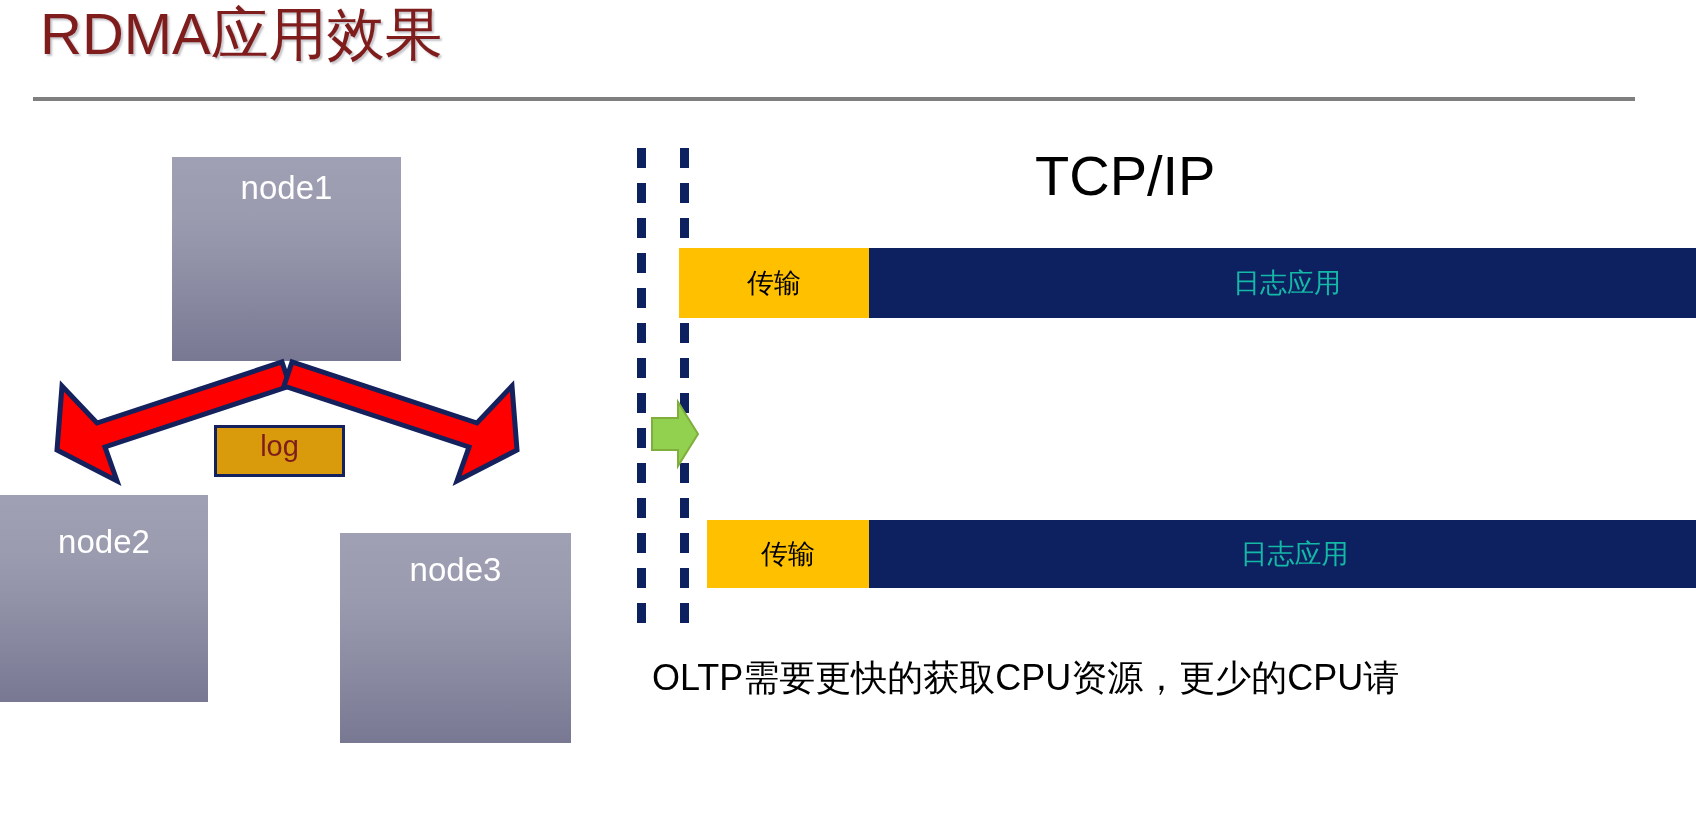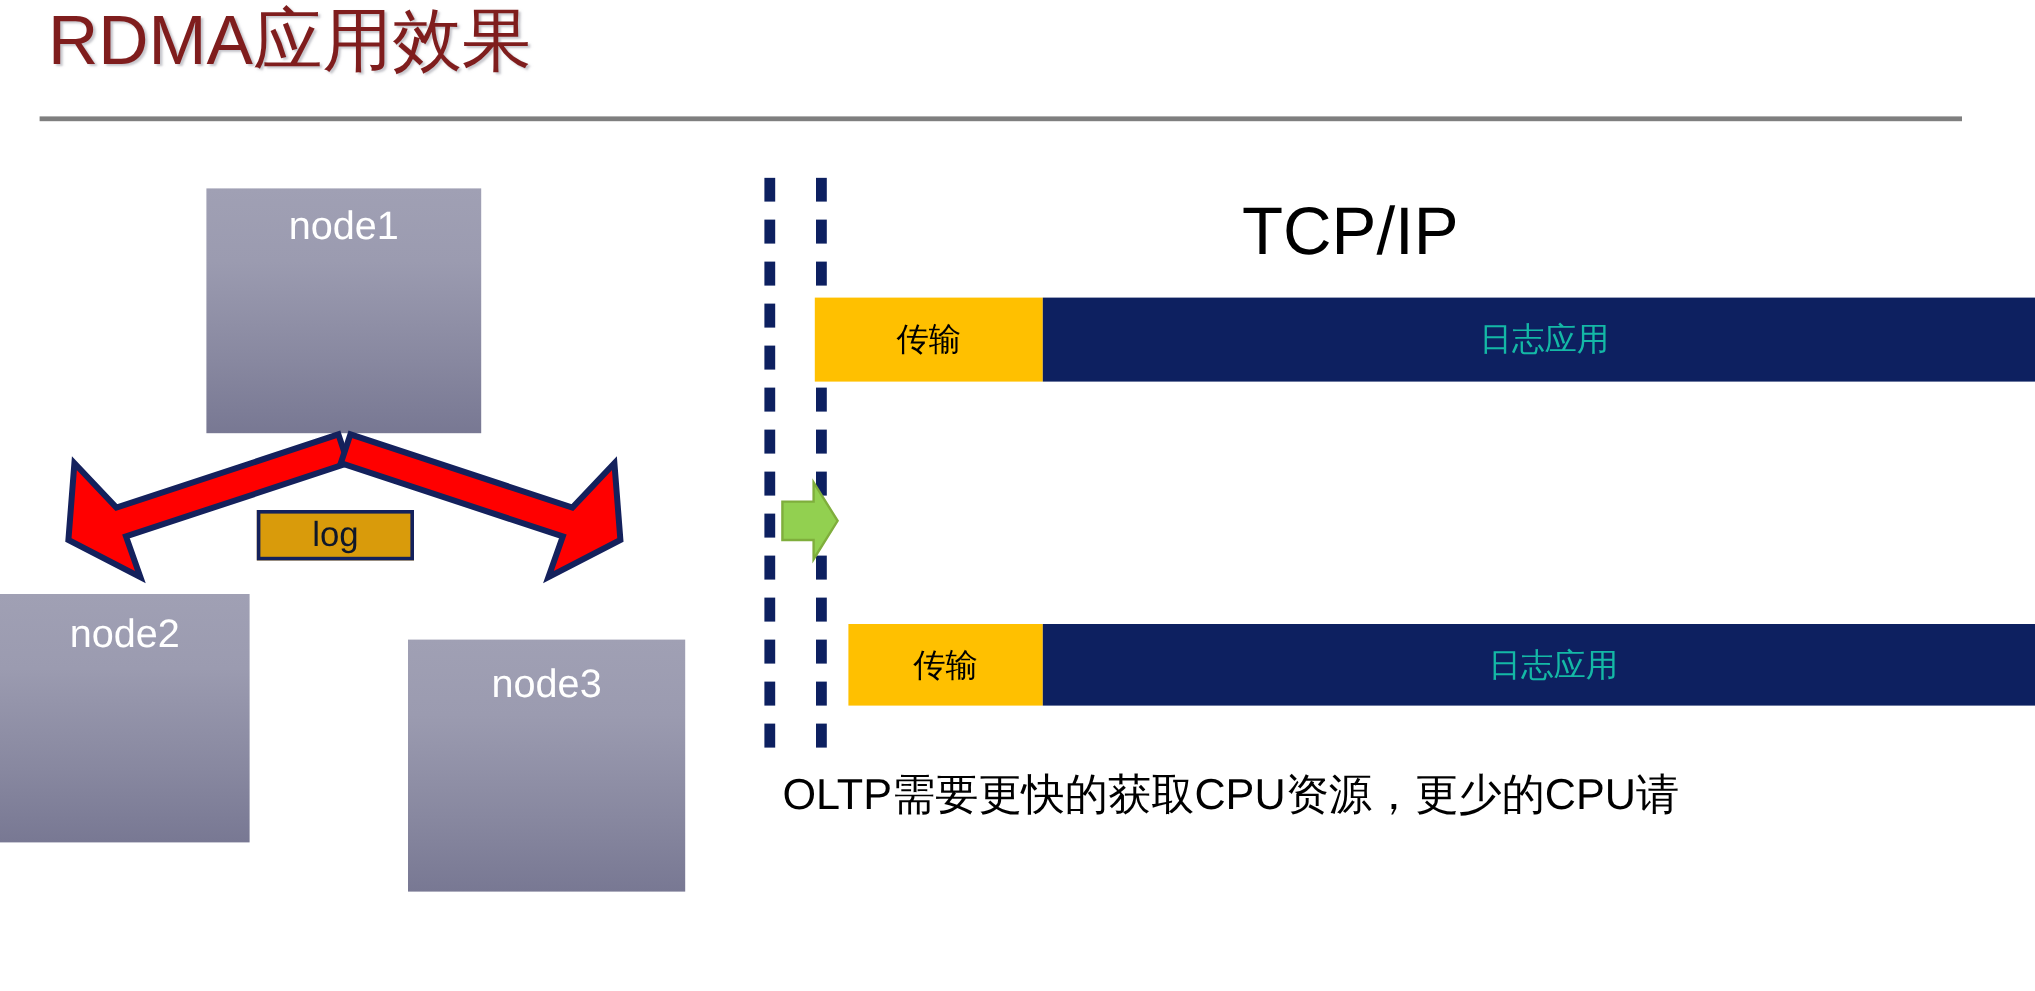--- a/index.html
+++ b/index.html
@@ -57,21 +57,21 @@
     top: 47px;
     width: 229px;
     height: 204px;
     padding-top: 12px;
   }
   .node2 {
     left: 0px;
     top: 385px;
     width: 208px;
     height: 207px;
-    padding-top: 14px;
+    padding-top: 28px;
   }
   .node3 {
     left: 340px;
     top: 385px;
     width: 231px;
     height: 210px;
     padding-top: 18px;
     margin-top: 38px;
   }
   .arrows-svg {
@@ -80,25 +80,25 @@
     top: 0;
     width: 615px;
     height: 610px;
     pointer-events: none;
   }
   .log-box {
     position: absolute;
     left: 214px;
     top: 315px;
     width: 131px;
-    height: 42px;
+    height: 52px;
     background: #d99b0b;
     border: 3px solid #14215c;
     box-sizing: border-box;
-    color: #0f172a;
+    color: #7f1d1d;
     font-size: 29px;
     text-align: center;
     line-height: 36px;
   }
 
   
   .right-panel {
     position: absolute;
     left: 0;
     top: 0;
@@ -117,21 +117,21 @@
   }
   .dash-a { left: 637px; }
   .dash-b { left: 680px; }
 
   .section-title {
     position: absolute;
     color: #000000;
     font-size: 56px;
     white-space: nowrap;
   }
-  .title-tcp { left: 1035px; top: 143px; margin-top: 17px; }
+  .title-tcp { left: 1035px; top: 143px; }
   .title-rdma { left: 1040px; top: 440px; }
 
   .bar {
     position: absolute;
     display: flex;
     align-items: center;
     margin-left: 24px;
   }
   .bar-seg {
     height: 100%;
@@ -172,21 +172,21 @@
     position: absolute;
     left: 648px;
     top: 398px;
     width: 52px;
     height: 72px;
   }
 
   .footnote {
     position: absolute;
     left: 652px;
-    top: 638px;
+    top: 654px;
     width: 1000px;
     color: #000000;
     font-size: 36px;
     line-height: 1.32;
   }
 </style>
 </head>
 <body>
 
 <div class="slide-title">RDMA应用效果</div>

